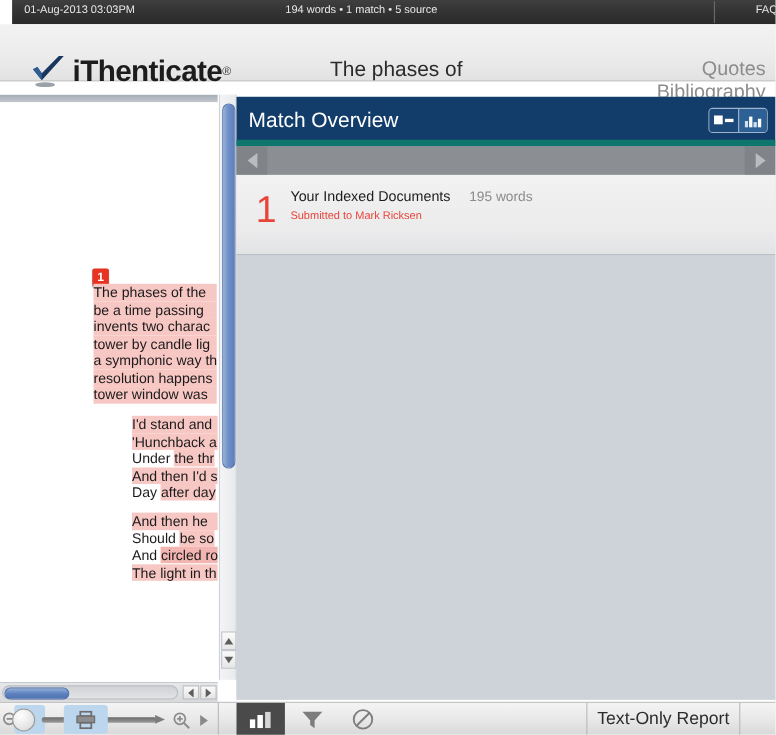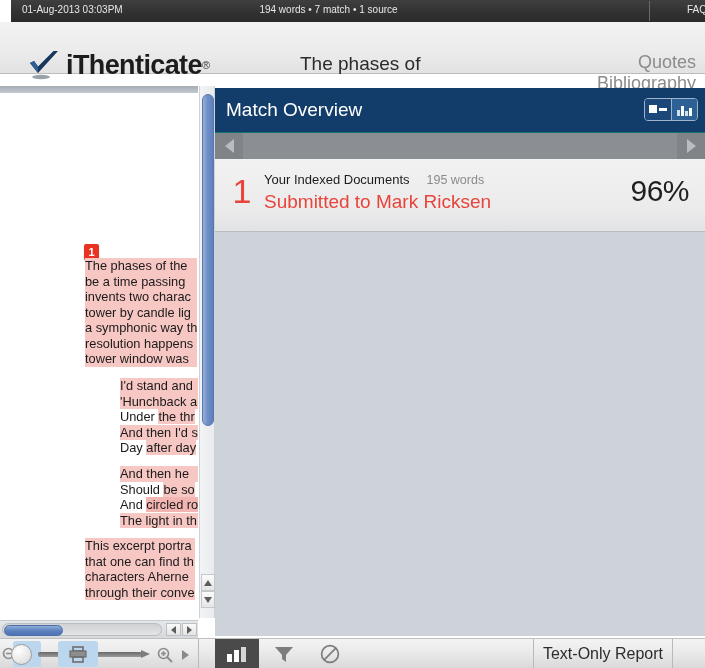--- a/index.html
+++ b/index.html
@@ -129,21 +129,21 @@
   .tri-r { width: 0; height: 0; border-top: 4px solid transparent; border-bottom: 4px solid transparent; border-left: 5px solid #5d5d5d; }
 
   
   .mo-panel {
     position: absolute; left: 215px; top: 88px; width: 490px; height: 548px;
     background: #ced3da;
   }
   .mo-header {
     position: absolute; left: 0; top: 0; width: 490px; height: 45px;
     background: #123c69;
-    border-bottom: 1px solid #0f766e;
+    border-bottom: 6px solid #0f766e;
   }
   .mo-title {
     position: absolute; left: 11px; top: 11px;
     font-size: 19px; color: #ffffff; white-space: nowrap;
   }
   .mo-toggle {
     position: absolute; right: 7px; top: 10px; display: flex;
     border: 1px solid #9fb4cc; border-radius: 4px; overflow: hidden;
   }
   .mo-tbtn {
@@ -169,21 +169,21 @@
     background: linear-gradient(to bottom, #f2f2f3 0%, #ebebec 70%, #e2e3e5 100%);
     border-bottom: 1px solid #b7bcc3;
   }
   .mo-rank {
     position: absolute; left: 14px; top: 10px; width: 26px;
     font-size: 34px; color: #e8443a; text-align: center; line-height: 44px;
   }
   .mo-src { position: absolute; left: 49px; top: 11px; }
   .mo-src-name { font-size: 13px; font-weight: normal; color: #1c1c1c; }
   .mo-src-words { font-size: 12.5px; color: #8b8b8b; margin-left: 17px; }
-  .mo-src-sub { font-size: 19px; color: #e8443a; margin-top: 3px; }
+  .mo-src-sub { font-size: 10px; color: #e8443a; margin-top: 3px; }
   .mo-pct {
     position: absolute; right: 16px; top: 15px;
     font-size: 30px; color: #1f1f1f; letter-spacing: -0.5px;
   }
   .mo-body {
     position: absolute; left: 0; top: 144px; width: 490px; height: 404px;
     background: #ced3da;
   }
 
   
@@ -238,21 +238,21 @@
     font-size: 16px; color: #2c2c2c;
   }
 </style>
 </head>
 <body>
 
 <div id="app">
 
   <div class="topbar">
     <div class="topbar-date">01-Aug-2013 03:03PM</div>
-    <div class="topbar-stats">194 words • 7 match • 1 source</div>
+    <div class="topbar-stats">194 words • 1 match • 5 source</div>
     <div class="topbar-divider"></div>
     <div class="topbar-faq">FAQ</div>
   </div>
 
   <div class="header">
     <div class="logo">
       <span class="logo-check">
         <svg width="34" height="30" viewBox="0 0 34 30">
           <ellipse cx="13" cy="27" rx="9" ry="2.2" fill="#9aa1a8"></ellipse>
           <path d="M2 13 L10 23 L30 1 L25.5 1 L10 16.5 L6 11 Z" fill="#19365c"></path>
@@ -293,26 +293,20 @@
         <span class="ln hl">tower window was</span>
       </div>
 
       <div class="para" style="left:120px; top:373px;">
         <span class="ln hl">And then he</span>
         <span class="ln"><span>Should </span><span class="hl">be so</span></span>
         <span class="ln"><span>And </span><span class="hl-strong">circled ro</span></span>
         <span class="ln hl">The light in th</span>
       </div>
 
-      <div class="para" style="left:85px; top:445px;">
-        <span class="ln hl">This excerpt portra</span>
-        <span class="ln hl">that one can find th</span>
-        <span class="ln hl">characters Aherne</span>
-        <span class="ln hl">through their conve</span>
-      </div>
     </div>
   </div>
 
   <div class="vscroll">
     <div class="vscroll-thumb"></div>
     <div class="vscroll-arrows">
       <div class="vs-arrow">
           <span class="tri-up"></span>
         </div>
       <div class="vs-arrow">
@@ -365,21 +359,20 @@
     </div>
 
     <div class="mo-row">
       <div class="mo-rank">1</div>
       <div class="mo-src">
         <div>
           <span class="mo-src-name">Your Indexed Documents</span><span class="mo-src-words">195 words</span>
         </div>
         <div class="mo-src-sub">Submitted to Mark Ricksen</div>
       </div>
-      <div class="mo-pct">96%</div>
     </div>
 
     <div class="mo-body"></div>
   </div>
 
   <div class="bottombar">
 
     <div class="zoom-slider-wrap">
       <span class="mag" style="left:2px;">
         <svg width="16" height="16" viewBox="0 0 16 16">

